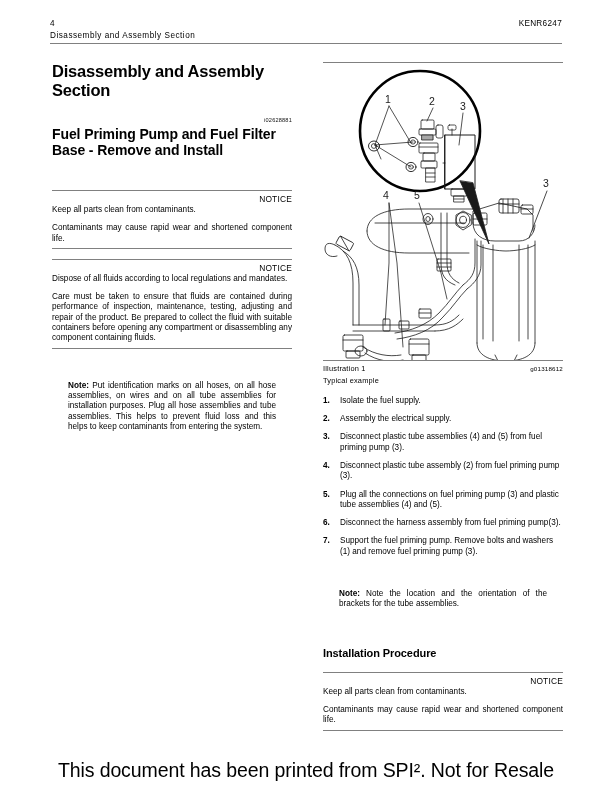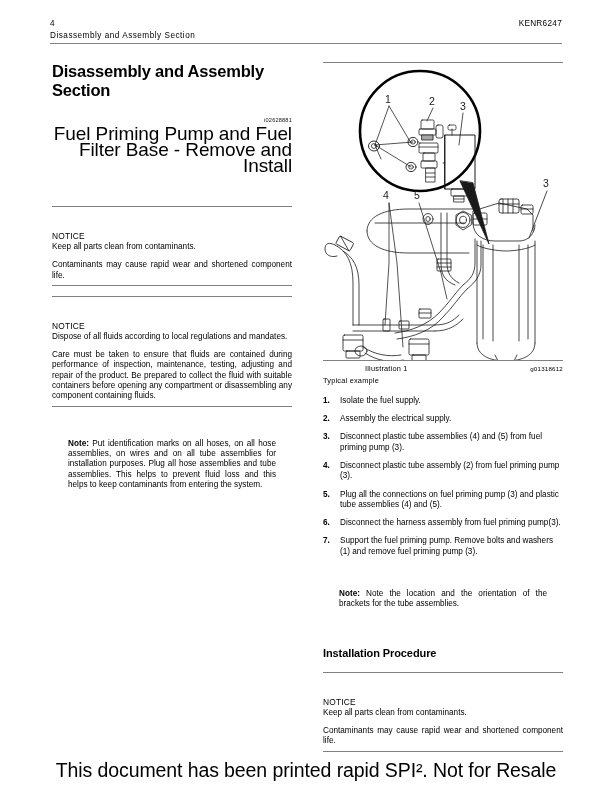--- a/index.html
+++ b/index.html
@@ -75,48 +75,46 @@
 
   .ref-id {
     font-size: 5.6px;
     text-align: right;
     margin-top: 17px;
     letter-spacing: 0.2px;
     color: #111;
   }
 
   h2.topic-title {
-    font-size: 19px;
+    font-size: 14px;
     line-height: 16px;
-    font-weight: normal;
+    font-weight: bold;
     margin: 3px 0 0 0;
     letter-spacing: -0.1px;
-    text-align: right;
   }
 
   h3.proc-title {
     font-size: 11px;
     line-height: 14px;
     font-weight: bold;
     margin: 0;
     letter-spacing: -0.1px;
   }
 
   
   .notice-block {
     border-top: 1px solid #808080;
     border-bottom: 1px solid #808080;
     padding: 2px 0 4px 0;
   }
   .notice-label {
-    text-align: left;
+    text-align: right;
     font-size: 8.4px;
     line-height: 12px;
     letter-spacing: 0.2px;
-    margin-top: 21px;
   }
   .notice-text {
     font-size: 8.2px;
     line-height: 10.3px;
     text-align: justify;
     margin: 0;
   }
   .notice-text + .notice-text { margin-top: 8px; }
 
   
@@ -156,21 +154,20 @@
   }
   .illus-rule-bottom {
     border-top: 1px solid #808080;
     width: 240px;
   }
   .illus-caption-row {
     display: flex;
     justify-content: space-between;
     align-items: flex-start;
     margin-top: 3px;
-    margin-left: 42px;
   }
   .illus-caption {
     font-size: 7.4px;
     line-height: 10px;
     letter-spacing: 0.2px;
   }
   .illus-gid {
     font-size: 6.2px;
     line-height: 9px;
     letter-spacing: 0.2px;
@@ -447,15 +444,15 @@
     <div class="spacer-12"></div>
 
     <div class="notice-block">
       <div class="notice-label">NOTICE</div>
       <p class="notice-text">Keep all parts clean from contaminants.</p>
       <p class="notice-text">Contaminants may cause rapid wear and shortened component life.</p>
     </div>
 
   </div>
 
-  <div class="footer">This document has been printed rapid SPI². Not for Resale</div>
+  <div class="footer">This document has been printed from SPI². Not for Resale</div>
 
 </div>
 
 </body></html>

